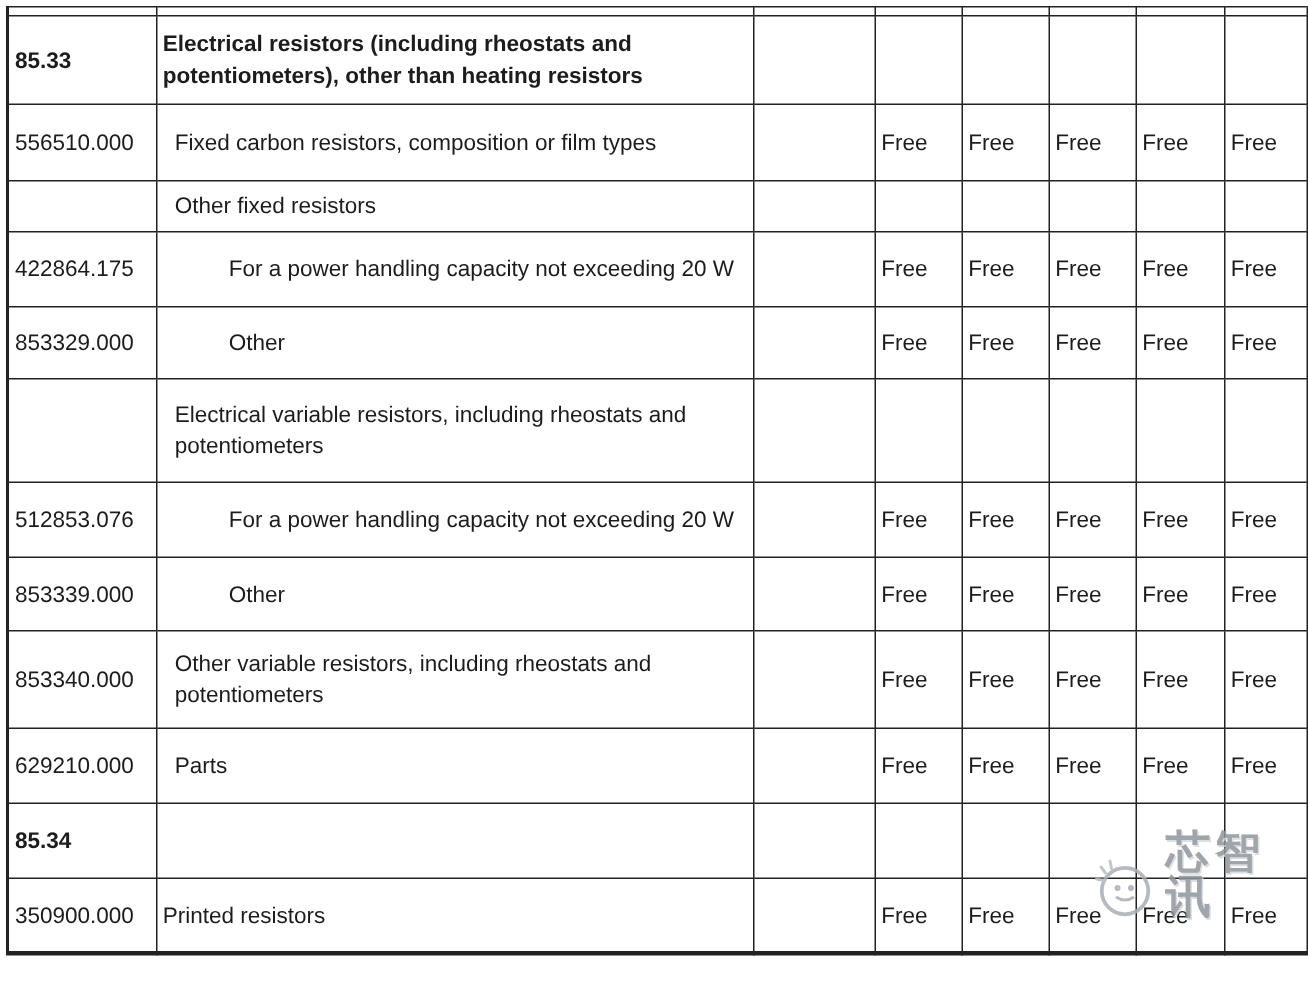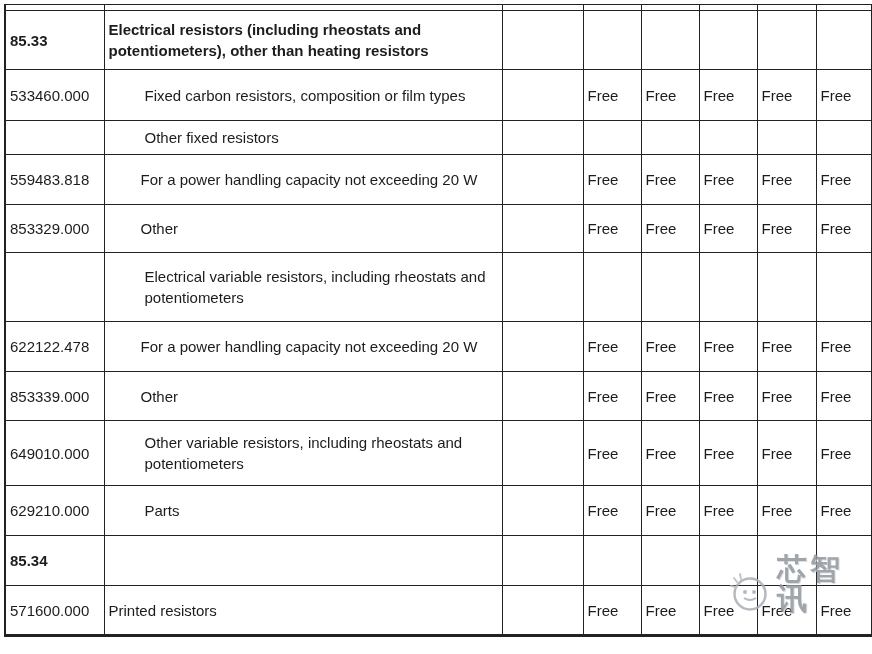--- a/index.html
+++ b/index.html
@@ -30,22 +30,22 @@
     line-height:21px;
     vertical-align:middle;
     padding:2px 4px;
     overflow:hidden;
     white-space:normal;
     word-wrap:break-word;
     background:transparent;
   }
   td.code{padding-left:6px;}
   td.desc{padding-left:8px;}
-  td.desc.ind1{padding-left:40px;}
-  td.desc.ind2{padding-left:36px;}
+  td.desc.ind1{padding-left:12px;}
+  td.desc.ind2{padding-left:48px;}
   td.rate{padding-left:8px;}
   .bold{font-weight:bold;}
   
   .watermark{
     position:absolute;
     left:726px;
     top:554px;
     display:flex;
     align-items:flex-end;
     gap:5px;
@@ -92,41 +92,41 @@
         <td class="code bold">85.33</td>
         <td class="desc bold">Electrical resistors (including rheostats and potentiometers), other than heating resistors</td>
         <td class="gap"></td>
         <td class="rate"></td>
         <td class="rate"></td>
         <td class="rate"></td>
         <td class="rate"></td>
         <td class="rate"></td>
       </tr>
       <tr style="height:51px">
-        <td class="code">533460.000</td>
+        <td class="code">556510.000</td>
         <td class="desc ind1">Fixed carbon resistors, composition or film types</td>
         <td class="gap"></td>
         <td class="rate">Free</td>
         <td class="rate">Free</td>
         <td class="rate">Free</td>
         <td class="rate">Free</td>
         <td class="rate">Free</td>
       </tr>
       <tr style="height:34px">
         <td class="code"></td>
         <td class="desc ind1">Other fixed resistors</td>
         <td class="gap"></td>
         <td class="rate"></td>
         <td class="rate"></td>
         <td class="rate"></td>
         <td class="rate"></td>
         <td class="rate"></td>
       </tr>
       <tr style="height:50px">
-        <td class="code">559483.818</td>
+        <td class="code">422864.175</td>
         <td class="desc ind2">For a power handling capacity not exceeding 20 W</td>
         <td class="gap"></td>
         <td class="rate">Free</td>
         <td class="rate">Free</td>
         <td class="rate">Free</td>
         <td class="rate">Free</td>
         <td class="rate">Free</td>
       </tr>
       <tr style="height:48px">
         <td class="code">853329.000</td>
@@ -142,41 +142,41 @@
         <td class="code"></td>
         <td class="desc ind1">Electrical variable resistors, including rheostats and potentiometers</td>
         <td class="gap"></td>
         <td class="rate"></td>
         <td class="rate"></td>
         <td class="rate"></td>
         <td class="rate"></td>
         <td class="rate"></td>
       </tr>
       <tr style="height:50px">
-        <td class="code">622122.478</td>
+        <td class="code">512853.076</td>
         <td class="desc ind2">For a power handling capacity not exceeding 20 W</td>
         <td class="gap"></td>
         <td class="rate">Free</td>
         <td class="rate">Free</td>
         <td class="rate">Free</td>
         <td class="rate">Free</td>
         <td class="rate">Free</td>
       </tr>
       <tr style="height:49px">
         <td class="code">853339.000</td>
         <td class="desc ind2">Other</td>
         <td class="gap"></td>
         <td class="rate">Free</td>
         <td class="rate">Free</td>
         <td class="rate">Free</td>
         <td class="rate">Free</td>
         <td class="rate">Free</td>
       </tr>
       <tr style="height:65px">
-        <td class="code">649010.000</td>
+        <td class="code">853340.000</td>
         <td class="desc ind1">Other variable resistors, including rheostats and potentiometers</td>
         <td class="gap"></td>
         <td class="rate">Free</td>
         <td class="rate">Free</td>
         <td class="rate">Free</td>
         <td class="rate">Free</td>
         <td class="rate">Free</td>
       </tr>
       <tr style="height:50px">
         <td class="code">629210.000</td>
@@ -192,21 +192,21 @@
         <td class="code bold">85.34</td>
         <td class="desc"></td>
         <td class="gap"></td>
         <td class="rate"></td>
         <td class="rate"></td>
         <td class="rate"></td>
         <td class="rate"></td>
         <td class="rate"></td>
       </tr>
       <tr style="height:50px">
-        <td class="code">571600.000</td>
+        <td class="code">350900.000</td>
         <td class="desc">Printed resistors</td>
         <td class="gap"></td>
         <td class="rate">Free</td>
         <td class="rate">Free</td>
         <td class="rate">Free</td>
         <td class="rate">Free</td>
         <td class="rate">Free</td>
       </tr>
     </tbody>
   </table>

